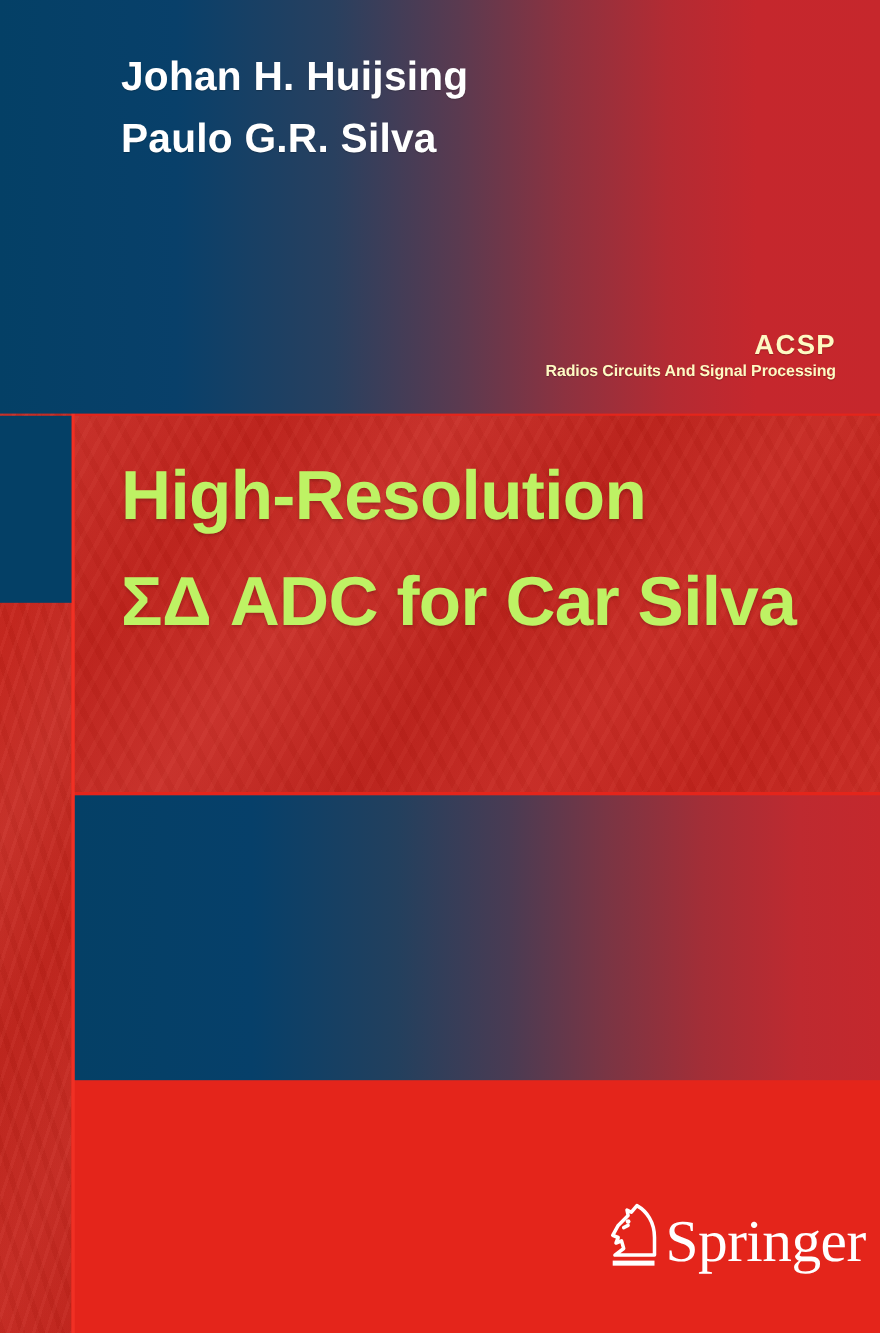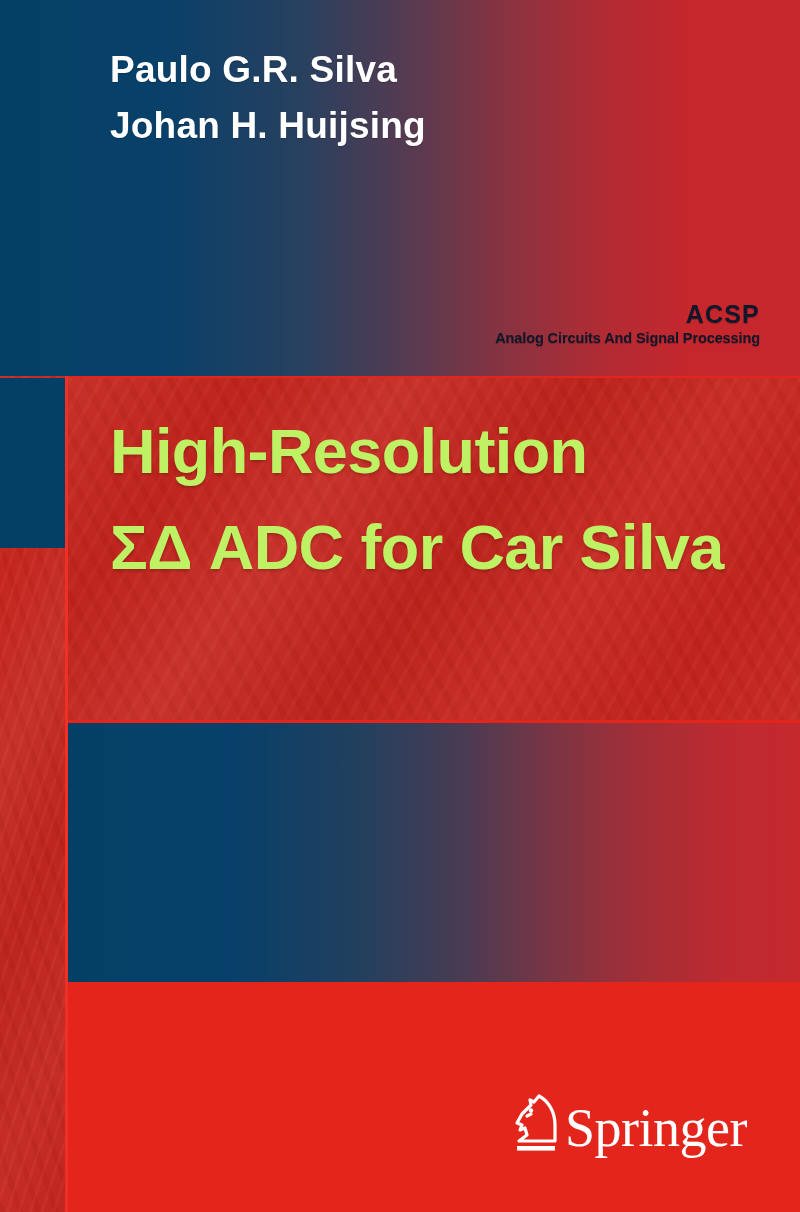--- a/index.html
+++ b/index.html
@@ -70,21 +70,21 @@
     line-height: 1.52;
     white-space: nowrap;
     text-shadow: 0 1px 1px rgba(0,0,0,0.22);
   }
 
   
   .series-badge {
     position: absolute;
     right: 40px; top: 300px;
     text-align: right;
-    color: #0f172a;
+    color: #fef9c3;
   }
   .series-acronym {
     font-size: 25px;
     font-weight: bold;
     letter-spacing: 1.2px;
     line-height: 1.12;
     text-shadow: 0 1px 1px rgba(0,0,0,0.25);
   }
   .series-name {
     font-size: 14.5px;
@@ -141,21 +141,21 @@
       #4A3B53 54%,
       #7A3544 66%,
       #A32E37 78%,
       #BE2A30 90%,
       #C4282D 100%);
   }
 
   
   .springer-logo {
     position: absolute;
-    left: 509px; top: 1092px;
+    left: 549px; top: 1092px;
     display: flex;
     align-items: flex-end;
     gap: 0;
   }
   .knight-mark {
     width: 56px; height: 62px;
     display: block;
   }
   .springer-word {
     font-family: "Liberation Serif", serif;
@@ -171,27 +171,27 @@
 <div id="cover">
 
   <div class="base-red"></div>
 
   <div class="left-strip"></div>
   <div class="left-strip-line"></div>
 
   <div class="header-band"></div>
 
   <div class="authors">
+    <div class="author-line">Johan H. Huijsing</div>
     <div class="author-line">Paulo G.R. Silva</div>
-    <div class="author-line">Johan H. Huijsing</div>
   </div>
 
   <div class="series-badge">
     <div class="series-acronym">ACSP</div>
-    <div class="series-name">Analog Circuits And Signal Processing</div>
+    <div class="series-name">Radios Circuits And Signal Processing</div>
   </div>
 
   <div class="navy-square"></div>
 
   <div class="title-panel"></div>
 
   <div class="title-text">
     <div class="title-line">High-Resolution</div>
     <div class="title-line">ΣΔ ADC for Car Silva</div>
   </div>

